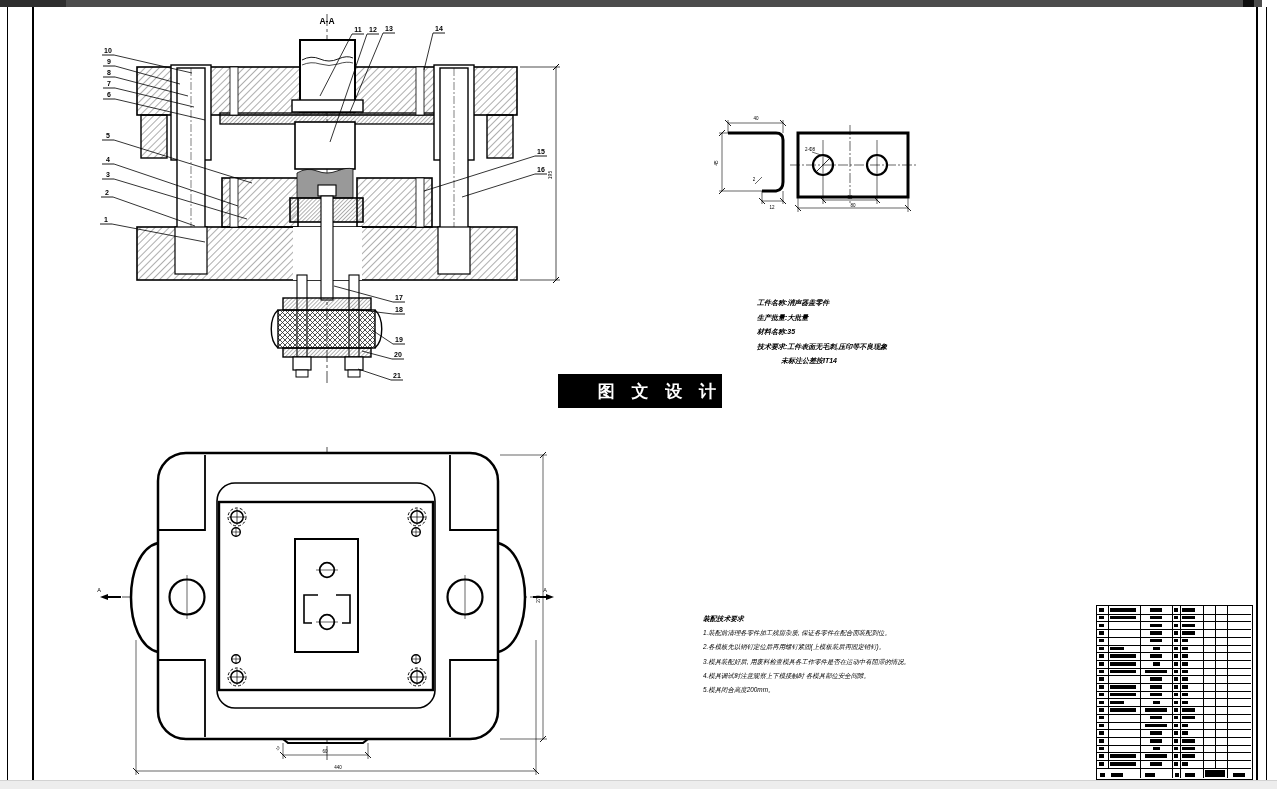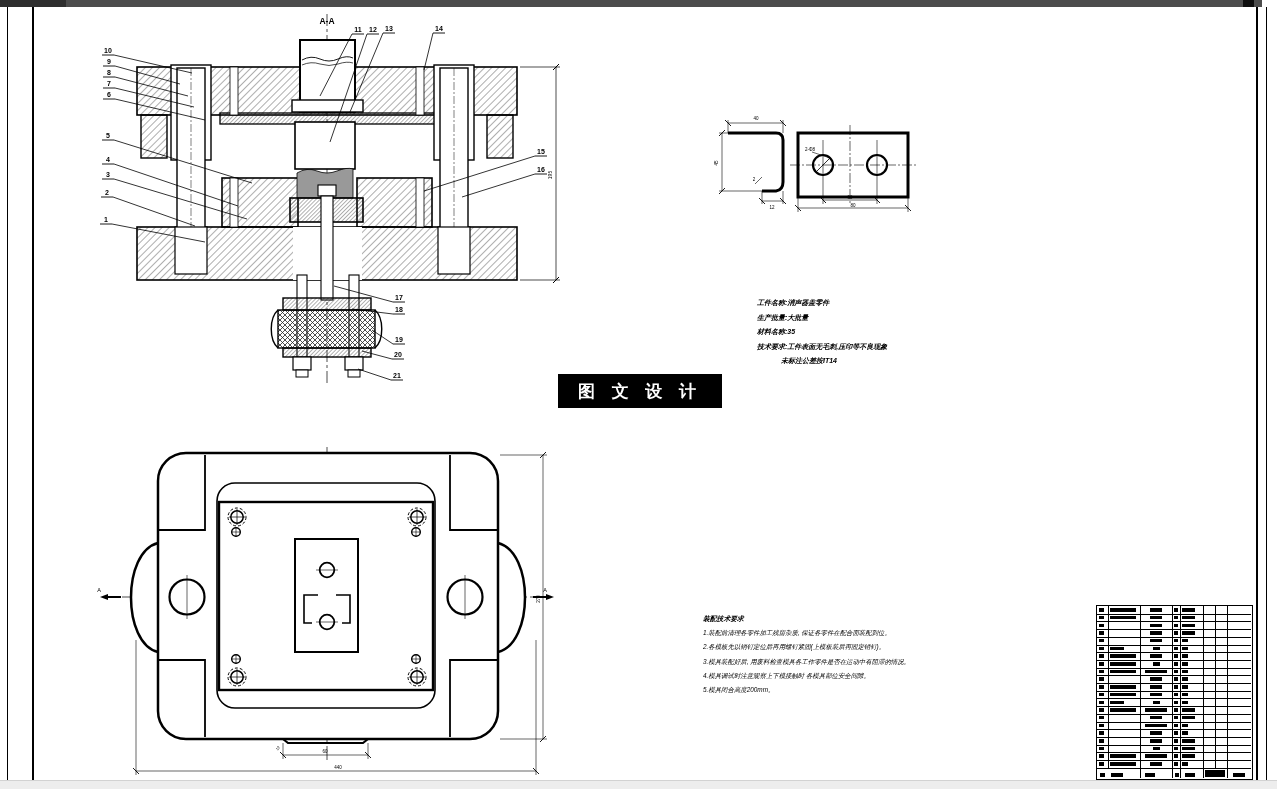--- a/index.html
+++ b/index.html
@@ -5,21 +5,21 @@
   html,body{margin:0;padding:0;background:#fff;}
   #canvas{position:relative;width:1277px;height:789px;background:#ffffff;overflow:hidden;
           font-family:"Liberation Sans","DejaVu Sans",sans-serif;}
   .abs{position:absolute;}
   #top-bar{left:0;top:0;width:1262px;height:7px;background:#4c4c4c;}
   #top-bar-dark{left:0;top:0;width:66px;height:7px;background:#2e2e2e;}
   #top-bar-notch{left:1243px;top:0;width:11px;height:7px;background:#0d0d0d;}
   #bottom-bar{left:0;top:780px;width:1277px;height:9px;background:#ededed;border-top:1px solid #d2d2d2;}
   .border-v{background:#000;}
   #watermark{left:558px;top:374px;width:164px;height:34px;background:#000;color:#fff;
-             display:flex;align-items:center;justify-content:center;
+             display:flex;align-items:center;justify-content:flex-end;
              font-size:17px;font-weight:bold;letter-spacing:6px;white-space:nowrap;}
   #info-block{left:757px;top:296px;width:210px;font-size:7px;font-style:italic;font-weight:bold;
               color:#000;line-height:14.6px;}
   #info-block .ln5{padding-left:24px;}
   #notes-block{left:703px;top:612px;width:215px;font-size:6.4px;font-style:italic;color:#000;line-height:14.2px;}
   #notes-block .nt{font-weight:bold;font-size:6.8px;}
   #bom{left:1096px;top:605px;width:157px;height:175px;border:1.3px solid #000;box-sizing:border-box;background:#fff;}
   .bom-line{position:absolute;background:#000;}
   .bom-blob{position:absolute;background:#000;}
   .bom-box{position:absolute;border:1px solid #000;background:#000;}

